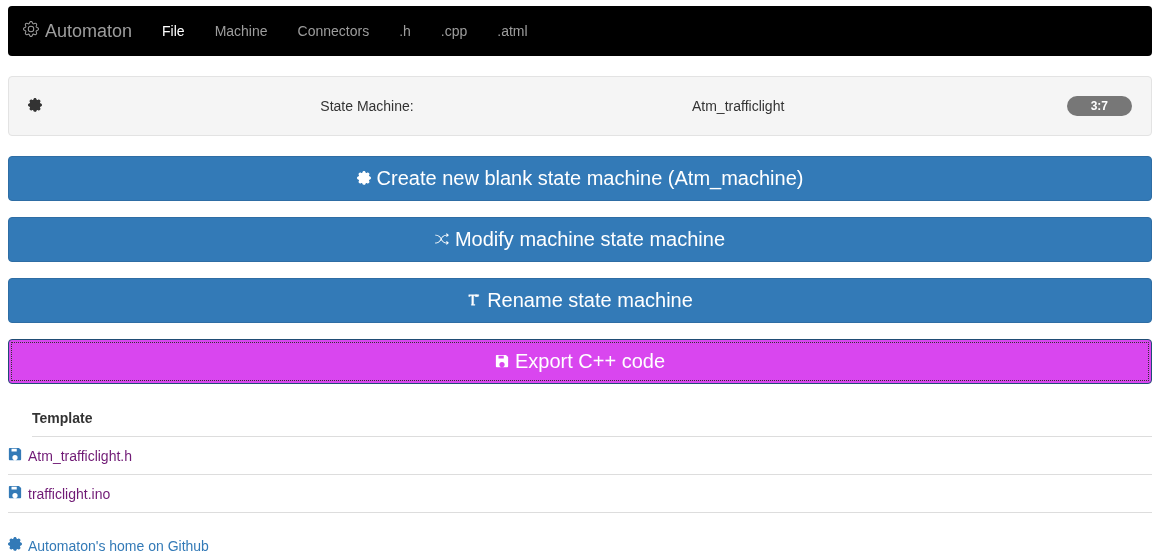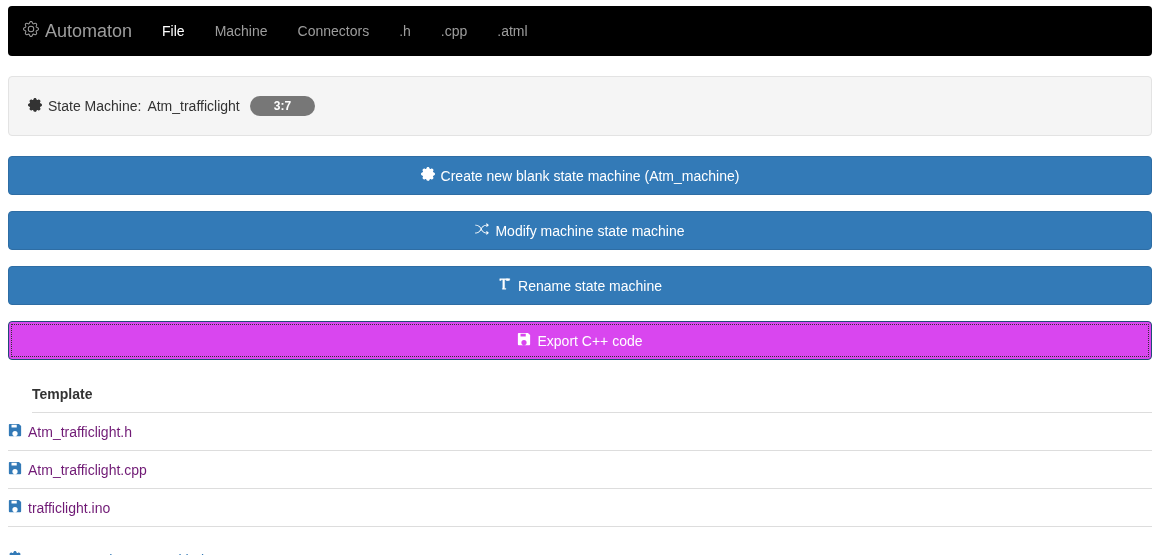--- a/index.html
+++ b/index.html
@@ -51,20 +51,21 @@
     }
     .well {
       background: #f5f5f5;
       border: 1px solid #e3e3e3;
       border-radius: 4px;
       padding: 19px;
       margin-bottom: 20px;
       display: flex;
       align-items: center;
       gap: 6px;
+      justify-content: space-between;
     }
     .badge {
       background: #777;
       color: #fff;
       border-radius: 10px;
       padding: 3px 24px;
       font-size: 12px;
       font-weight: bold;
       margin-left: 4px;
     }
@@ -72,21 +73,21 @@
       display: flex;
       width: 100%;
       align-items: center;
       justify-content: center;
       gap: 6px;
       background: #337ab7;
       border: 1px solid #2e6da4;
       color: #fff;
       border-radius: 4px;
       padding: 10px 16px;
-      font-size: 14px;
+      font-size: 20px;
       cursor: pointer;
       margin-bottom: 16px;
     }
     .btn.focused {
       outline: 1px dotted #333;
       outline-offset: -4px;
       background: #d946ef;
       border-color: #204d74;
     }
     .list-group {
@@ -227,28 +228,20 @@
               <path d="M2 1a1 1 0 0 0-1 1v12a1 1 0 0 0 1 1h12a1 1 0 0 0 1-1V3.5L12.5 1H2zm2 1h6v3H4V2zm7 10a3 3 0 1 1-6 0 3 3 0 0 1 6 0z"></path>
             </svg></span>
         <span>Atm_trafficlight.h</span>
       </a>
     </li>
     <li class="list-group-item">
       <a>
         <span><svg width="14" height="14" viewBox="0 0 16 16" fill="#337ab7">
               <path d="M2 1a1 1 0 0 0-1 1v12a1 1 0 0 0 1 1h12a1 1 0 0 0 1-1V3.5L12.5 1H2zm2 1h6v3H4V2zm7 10a3 3 0 1 1-6 0 3 3 0 0 1 6 0z"></path>
             </svg></span>
-        <span>Atm_trafficlight.cpp</span>
-      </a>
-    </li>
-    <li class="list-group-item">
-      <a>
-        <span><svg width="14" height="14" viewBox="0 0 16 16" fill="#337ab7">
-              <path d="M2 1a1 1 0 0 0-1 1v12a1 1 0 0 0 1 1h12a1 1 0 0 0 1-1V3.5L12.5 1H2zm2 1h6v3H4V2zm7 10a3 3 0 1 1-6 0 3 3 0 0 1 6 0z"></path>
-            </svg></span>
         <span>trafficlight.ino</span>
       </a>
     </li>
   </ul>
 
   <a class="footer-link">
     <span>
       <svg width="14" height="14" viewBox="0 0 16 16" fill="#337ab7">
           <path d="M8 4.754a3.246 3.246 0 1 0 0 6.492 3.246 3.246 0 0 0 0-6.492zM5.754 8a2.246 2.246 0 1 1 4.492 0 2.246 2.246 0 0 1-4.492 0z"></path>
           <path d="M9.796 1.343c-.527-1.79-3.065-1.79-3.592 0l-.094.319a.873.873 0 0 1-1.255.52l-.292-.16c-1.64-.892-3.433.902-2.54 2.541l.159.292a.873.873 0 0 1-.52 1.255l-.319.094c-1.79.527-1.79 3.065 0 3.592l.319.094a.873.873 0 0 1 .52 1.255l-.16.292c-.892 1.64.901 3.434 2.541 2.54l.292-.159a.873.873 0 0 1 1.255.52l.094.319c.527 1.79 3.065 1.79 3.592 0l.094-.319a.873.873 0 0 1 1.255-.52l.292.16c1.64.893 3.434-.902 2.54-2.541l-.159-.292a.873.873 0 0 1 .52-1.255l.319-.094c1.79-.527 1.79-3.065 0-3.592l-.319-.094a.873.873 0 0 1-.52-1.255l.16-.292c.893-1.64-.902-3.433-2.541-2.54l-.292.159a.873.873 0 0 1-1.255-.52l-.094-.319z"></path>

